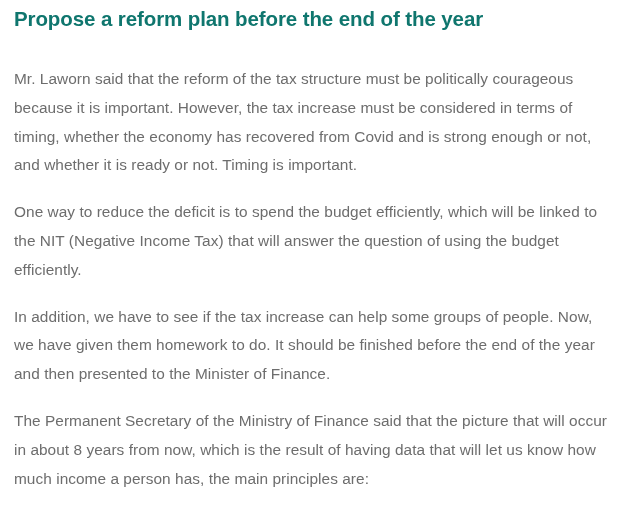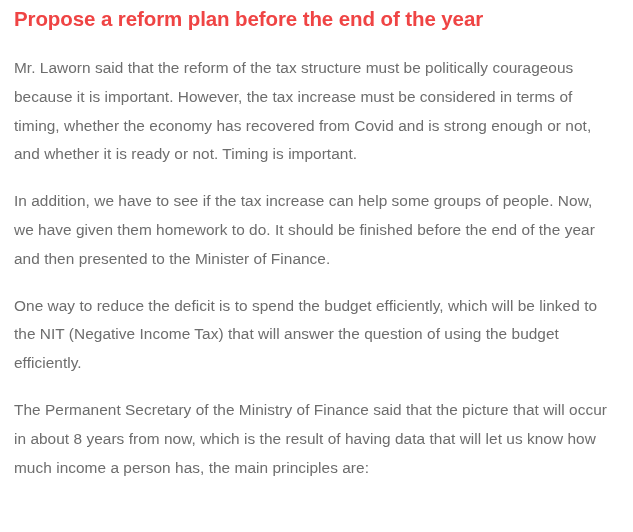--- a/index.html
+++ b/index.html
@@ -25,21 +25,21 @@
     overflow: hidden;
   }
 
   .article-title {
     margin: 0;
     padding: 0;
     font-family: "Liberation Sans", "DejaVu Sans", sans-serif;
     font-size: 20.5px;
     font-weight: 700;
     line-height: 26px;
-    color: #ef4444;
+    color: #0f766e;
     letter-spacing: -0.1px;
     white-space: nowrap;
   }
 
   .article-body {
     margin: 0;
     padding: 0;
   }
 
   .article-paragraph {
@@ -54,30 +54,30 @@
     max-width: 596px;
     text-align: left;
   }
 
   
   .article-paragraph + .article-paragraph {
     margin-top: 18px;
   }
 
   .article-title + .article-body {
-    margin-top: 22px;
+    margin-top: 33px;
   }
 </style>
 </head>
 <body>
 
 <div class="article">
 
   <h1 class="article-title">Propose a reform plan before the end of the year</h1>
 
   <div class="article-body">
     <p class="article-paragraph">Mr. Laworn said that the reform of the tax structure must be politically courageous because it is important. However, the tax increase must be considered in terms of timing, whether the economy has recovered from Covid and is strong enough or not, and whether it is ready or not. Timing is important.</p>
+    <p class="article-paragraph">One way to reduce the deficit is to spend the budget efficiently, which will be linked to the NIT (Negative Income Tax) that will answer the question of using the budget efficiently.</p>
     <p class="article-paragraph">In addition, we have to see if the tax increase can help some groups of people. Now, we have given them homework to do. It should be finished before the end of the year and then presented to the Minister of Finance.</p>
-    <p class="article-paragraph">One way to reduce the deficit is to spend the budget efficiently, which will be linked to the NIT (Negative Income Tax) that will answer the question of using the budget efficiently.</p>
     <p class="article-paragraph">The Permanent Secretary of the Ministry of Finance said that the picture that will occur in about 8 years from now, which is the result of having data that will let us know how much income a person has, the main principles are:</p>
   </div>
 
 </div>
 
 </body></html>

